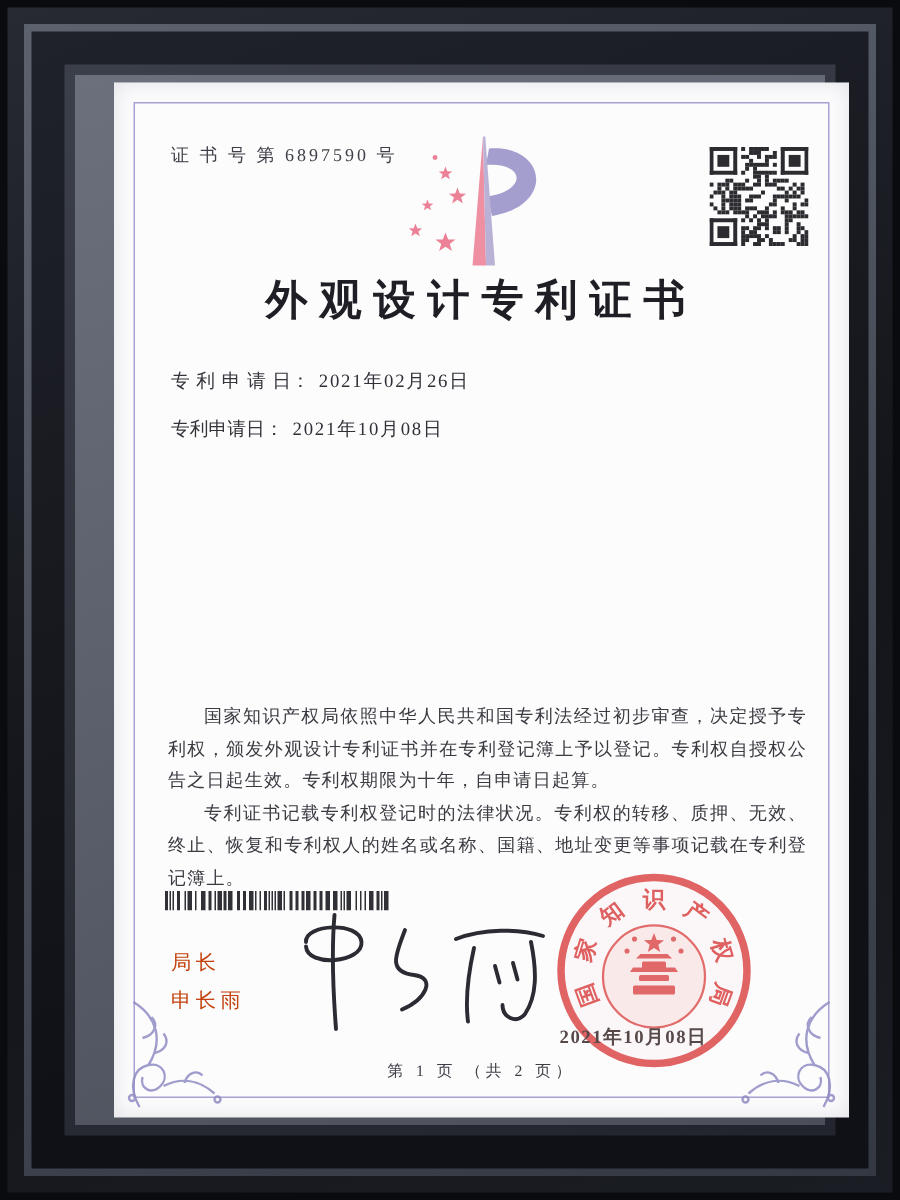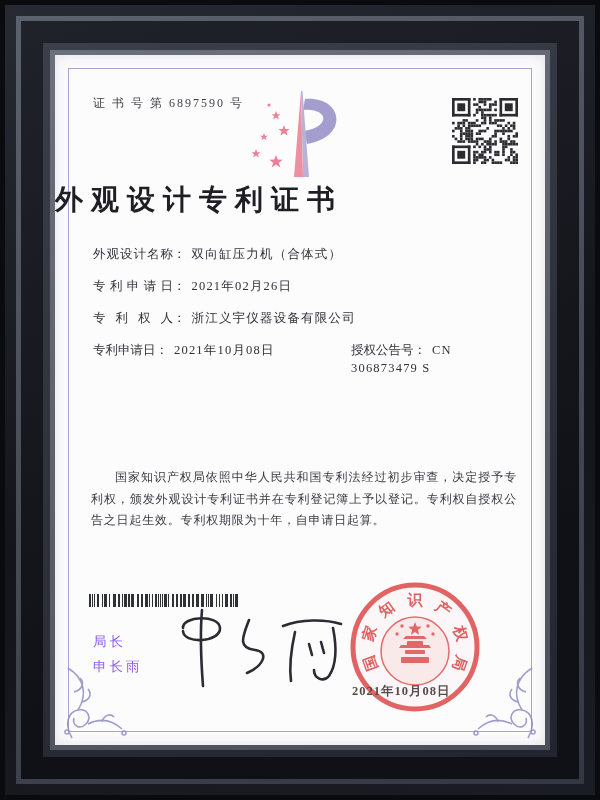--- a/index.html
+++ b/index.html
@@ -11,46 +11,46 @@
   .fr-a { padding:5px;  background:#0a0b0e; }
   .fr-b { padding:11px; background:linear-gradient(160deg,#272a33 0%,#13151a 55%,#1b1d24 100%); }
   .fr-c { padding:5px;  background:linear-gradient(160deg,#5b616d,#333843); }
   .fr-d { padding:22px; background:linear-gradient(160deg,#20222a,#101116 75%); }
   .fr-e { padding:7px;  background:linear-gradient(160deg,#3b3f49,#22252d); }
   .fr-f { padding:5px;  background:linear-gradient(160deg,#6b707c,#4a4f5a); }
 
   
   .paper { position:relative; width:100%; height:100%; background:#fcfcfd;
            box-shadow:inset 0 0 14px rgba(40,40,70,.12); overflow:hidden;
-           color:#33333a; }
+           color:#33333a;margin-left:21px; }
   .border-line { position:absolute; inset:13px; border:1.5px solid #908cc4; opacity:.8; }
 
   .cert-no { position:absolute; left:38px; top:40px; font-size:12px; letter-spacing:2px; color:#3f3f48; }
 
   .logo { position:absolute; left:188px; top:30px; width:118px; height:96px; }
   .qr   { position:absolute; left:397px; top:43px; width:66px; height:66px; }
 
-  .title { position:absolute; left:0; right:0; top:126px; 
+  .title { position:absolute; left:0; right:0; top:126px; text-align:center;
            font-size:28px; font-weight:bold; letter-spacing:8px; color:#1e1e24; }
 
   .fields { position:absolute; left:38px; right:34px; top:190px; font-size:12.5px; }
   .frow   { height:32px; position:relative; line-height:18px; }
   .flabel { display:inline-block; width:80px; text-align:justify; text-align-last:justify; color:#35353c; }
   .fcolon { margin-right:6px; }
   .fvalue { letter-spacing:1.2px; color:#303038; }
   .grant-no { position:absolute; left:258px; top:0; }
 
   .paras { position:absolute; left:36px; right:28px; top:412px; font-size:12px;
            line-height:21.5px; text-align:justify; letter-spacing:.8px; color:#3a3a41; }
   .paras p { text-indent:2em; }
 
   .barcode { position:absolute; left:34px; top:539px; width:152px; height:13px; }
 
   .officer { position:absolute; left:38px; top:574px; font-size:13.5px;
-             letter-spacing:3px; line-height:25px; color:#8b5cf6; }
+             letter-spacing:3px; line-height:25px; color:#c2410c; }
 
   .signature { position:absolute; left:112px; top:543px; width:190px; height:95px; }
 
   
   .seal { position:absolute; left:292px; top:524px; width:136px; height:136px; opacity:.92; }
   .seal svg { position:absolute; inset:0; }
   .seal-arc span { position:absolute; left:50%; top:50%; font-size:15px; font-weight:bold;
                    color:#dc5353; }
   .seal-date { position:absolute; left:5px; top:61px; width:126px; font-size:12.5px;
                font-weight:bold; letter-spacing:1px; color:#4a3a3a; z-index:3; }
@@ -320,38 +320,30 @@
                   <rect x="18" y="24" width="1" height="1" fill="#2b2b30"></rect>
                   <rect x="22" y="24" width="1" height="1" fill="#2b2b30"></rect>
                   <rect x="23" y="24" width="1" height="1" fill="#2b2b30"></rect>
                   <rect x="24" y="24" width="1" height="1" fill="#2b2b30"></rect>
                 </svg>
 
         <div class="title">外观设计专利证书</div>
 
         <div class="fields">
           <div class="frow">
-            <span class="flabel">外观设计名称</span><span class="fcolon">：</span><span class="fvalue">双向缸压力机（合体式）</span>
-          </div>
-          <div class="frow">
             <span class="flabel">专利申请日</span><span class="fcolon">：</span><span class="fvalue">2021年02月26日</span>
           </div>
           <div class="frow">
-            <span class="flabel">专利权人</span><span class="fcolon">：</span><span class="fvalue">浙江义宇仪器设备有限公司</span>
-          </div>
-          <div class="frow">
             <span>专利申请日</span><span class="fcolon">：</span><span class="fvalue">2021年10月08日</span>
-            <span class="grant-no">
-              <span>授权公告号</span><span class="fcolon">：</span><span class="fvalue">CN 306873479 S</span>
-            </span>
           </div>
         </div>
 
         <div class="paras">
           <p>国家知识产权局依照中华人民共和国专利法经过初步审查，决定授予专利权，颁发外观设计专利证书并在专利登记簿上予以登记。专利权自授权公告之日起生效。专利权期限为十年，自申请日起算。</p>
+          <p>专利证书记载专利权登记时的法律状况。专利权的转移、质押、无效、终止、恢复和专利权人的姓名或名称、国籍、地址变更等事项记载在专利登记簿上。</p>
         </div>
 
         <svg class="barcode" id="barcode-svg" viewBox="0 0 152 13" preserveAspectRatio="none">
                   <rect x="0" y="0" width="2" height="13" fill="#303037"></rect>
                   <rect x="3" y="0" width="1" height="13" fill="#303037"></rect>
                   <rect x="5" y="0" width="1" height="13" fill="#303037"></rect>
                   <rect x="8" y="0" width="2" height="13" fill="#303037"></rect>
                   <rect x="13" y="0" width="1" height="13" fill="#303037"></rect>
                   <rect x="15" y="0" width="3" height="13" fill="#303037"></rect>
                   <rect x="20" y="0" width="1" height="13" fill="#303037"></rect>
@@ -451,20 +443,21 @@
           <path d="M14,84 C6,70 10,58 20,56 C30,54 34,64 28,70 C22,76 14,72 16,64"></path>
           <path d="M20,56 C30,40 26,24 10,14"></path>
           <path d="M16,38 C24,36 27,29 22,24"></path>
           <path d="M24,48 C32,46 34,40 30,35"></path>
           <path d="M30,70 C42,64 54,66 64,75"></path>
           <path d="M44,68 C46,61 52,59 56,63"></path>
           <circle cx="9" cy="78" r="2"></circle>
                   <circle cx="66" cy="79" r="2"></circle>
         </svg>
 
+        <div class="footer">第 1 页 （共 2 页）</div>
       </div>
 
      </div>
     </div>
    </div>
   </div>
  </div>
 </div>
 
 </body></html>

